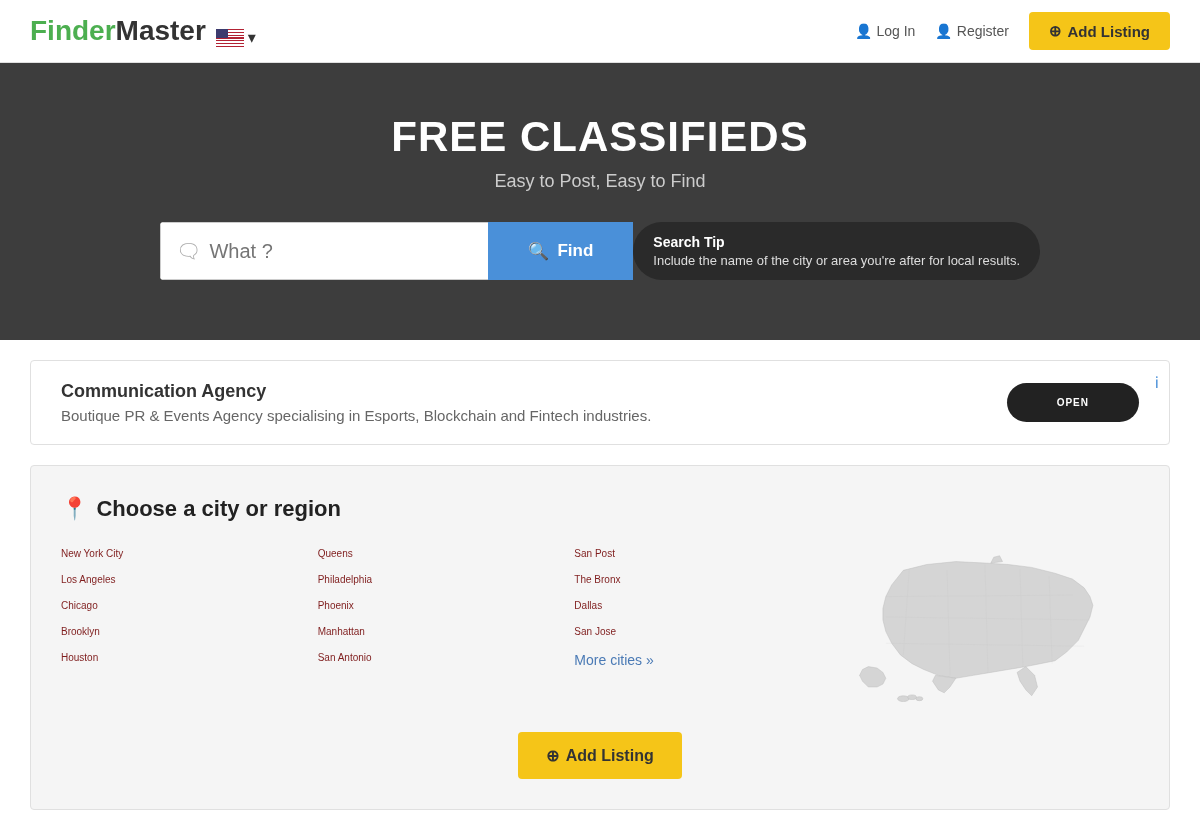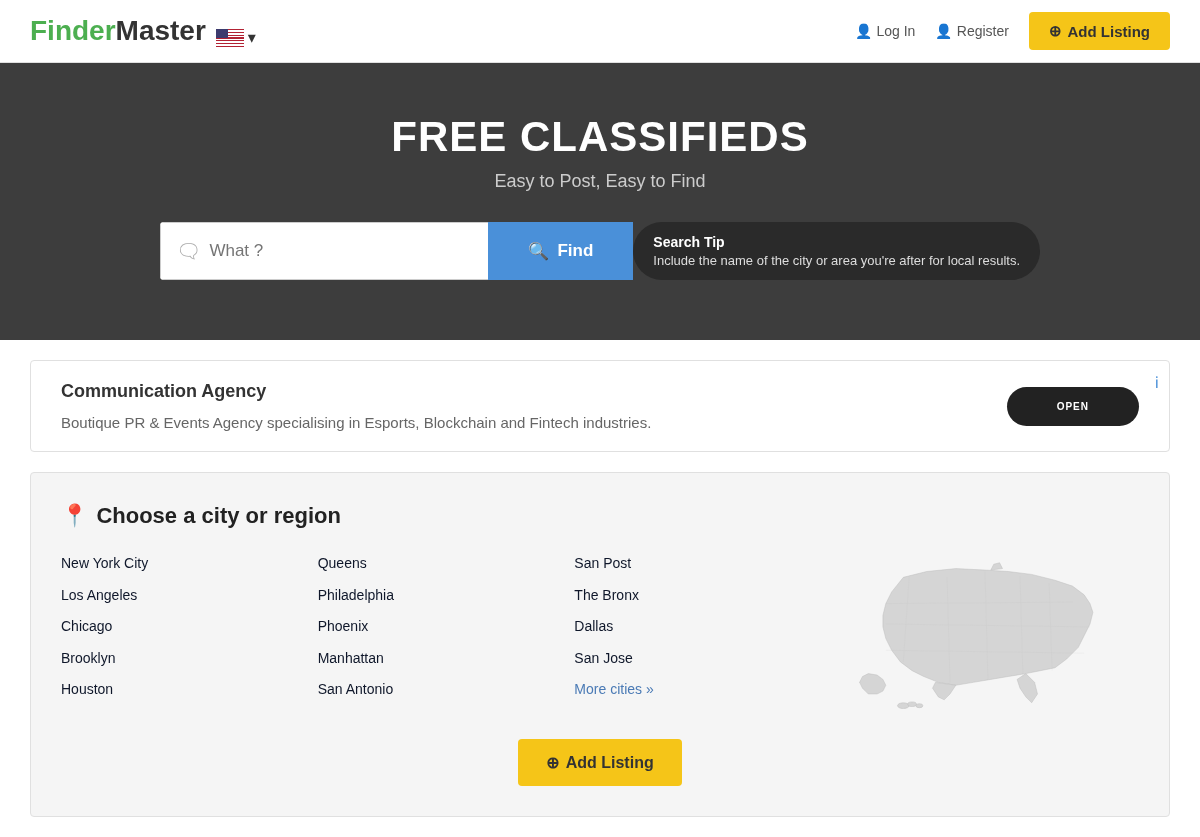--- a/index.html
+++ b/index.html
@@ -126,21 +126,21 @@
       border-right: none;
     }
     .search-icon-chat {
       color: #aaa;
       font-size: 20px;
       margin-right: 8px;
     }
     .search-input {
       border: none;
       outline: none;
-      font-size: 17px;
+      font-size: 20px;
       width: 100%;
       color: #14532d;
       background: transparent;
     }
     .find-btn {
       background: #4a90d9;
       color: #fff;
       border: none;
       padding: 0 40px;
       font-size: 17px;
@@ -185,21 +185,21 @@
       position: absolute;
       top: 10px;
       right: 10px;
       color: #4a90d9;
       font-size: 16px;
       cursor: pointer;
     }
     .ad-text h3 {
       font-size: 18px;
       color: #333;
-      margin-bottom: 12px;
+      margin-bottom: 5px;
     }
     .ad-text p {
       font-size: 15px;
       color: #666;
     }
     .open-btn {
       background: #222;
       color: #fff;
       border: none;
       border-radius: 25px;
@@ -233,23 +233,23 @@
     }
     .city-grid {
       display: flex;
       gap: 0;
     }
     .city-column {
       flex: 1;
     }
     .city-link {
       display: block;
-      color: #0f172a;
+      color: #7f1d1d;
       text-decoration: none;
-      font-size: 14px;
+      font-size: 10px;
       margin-bottom: 12px;
       line-height: 1.4;
     }
     .more-cities {
       color: #4a7ab5;
       font-size: 14px;
       cursor: pointer;
     }
     .map-area {
       flex: 1.2;

